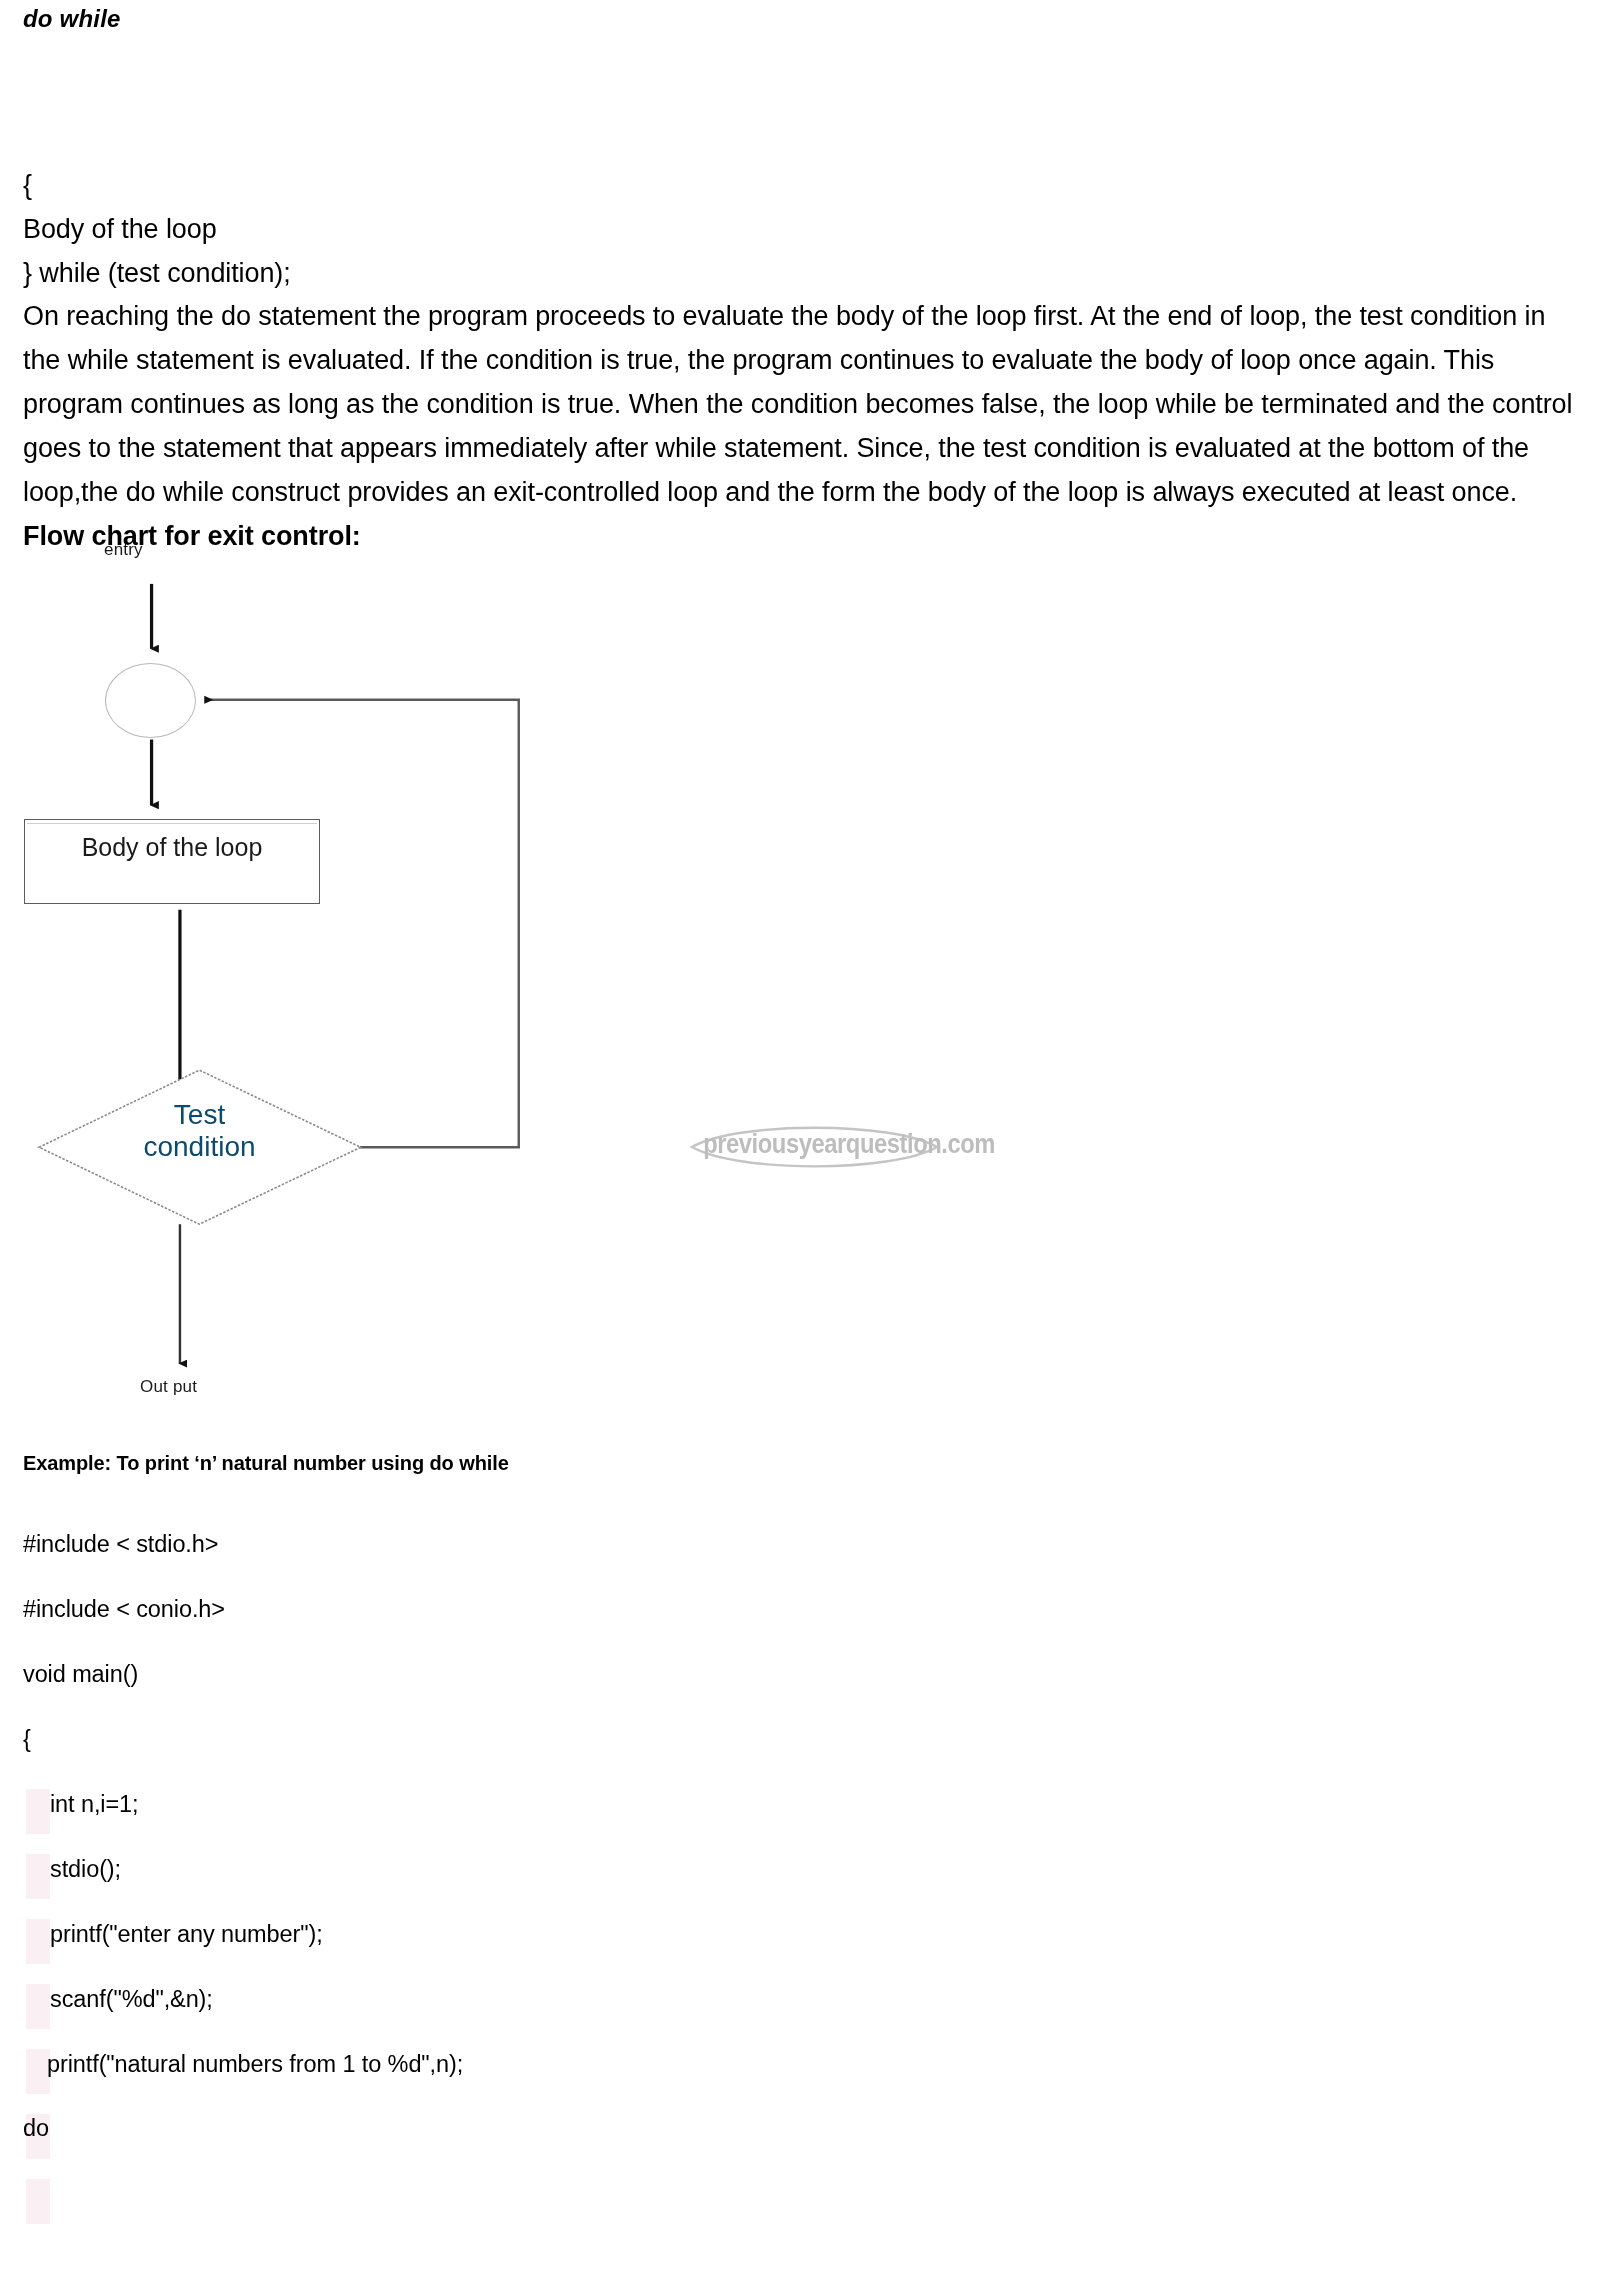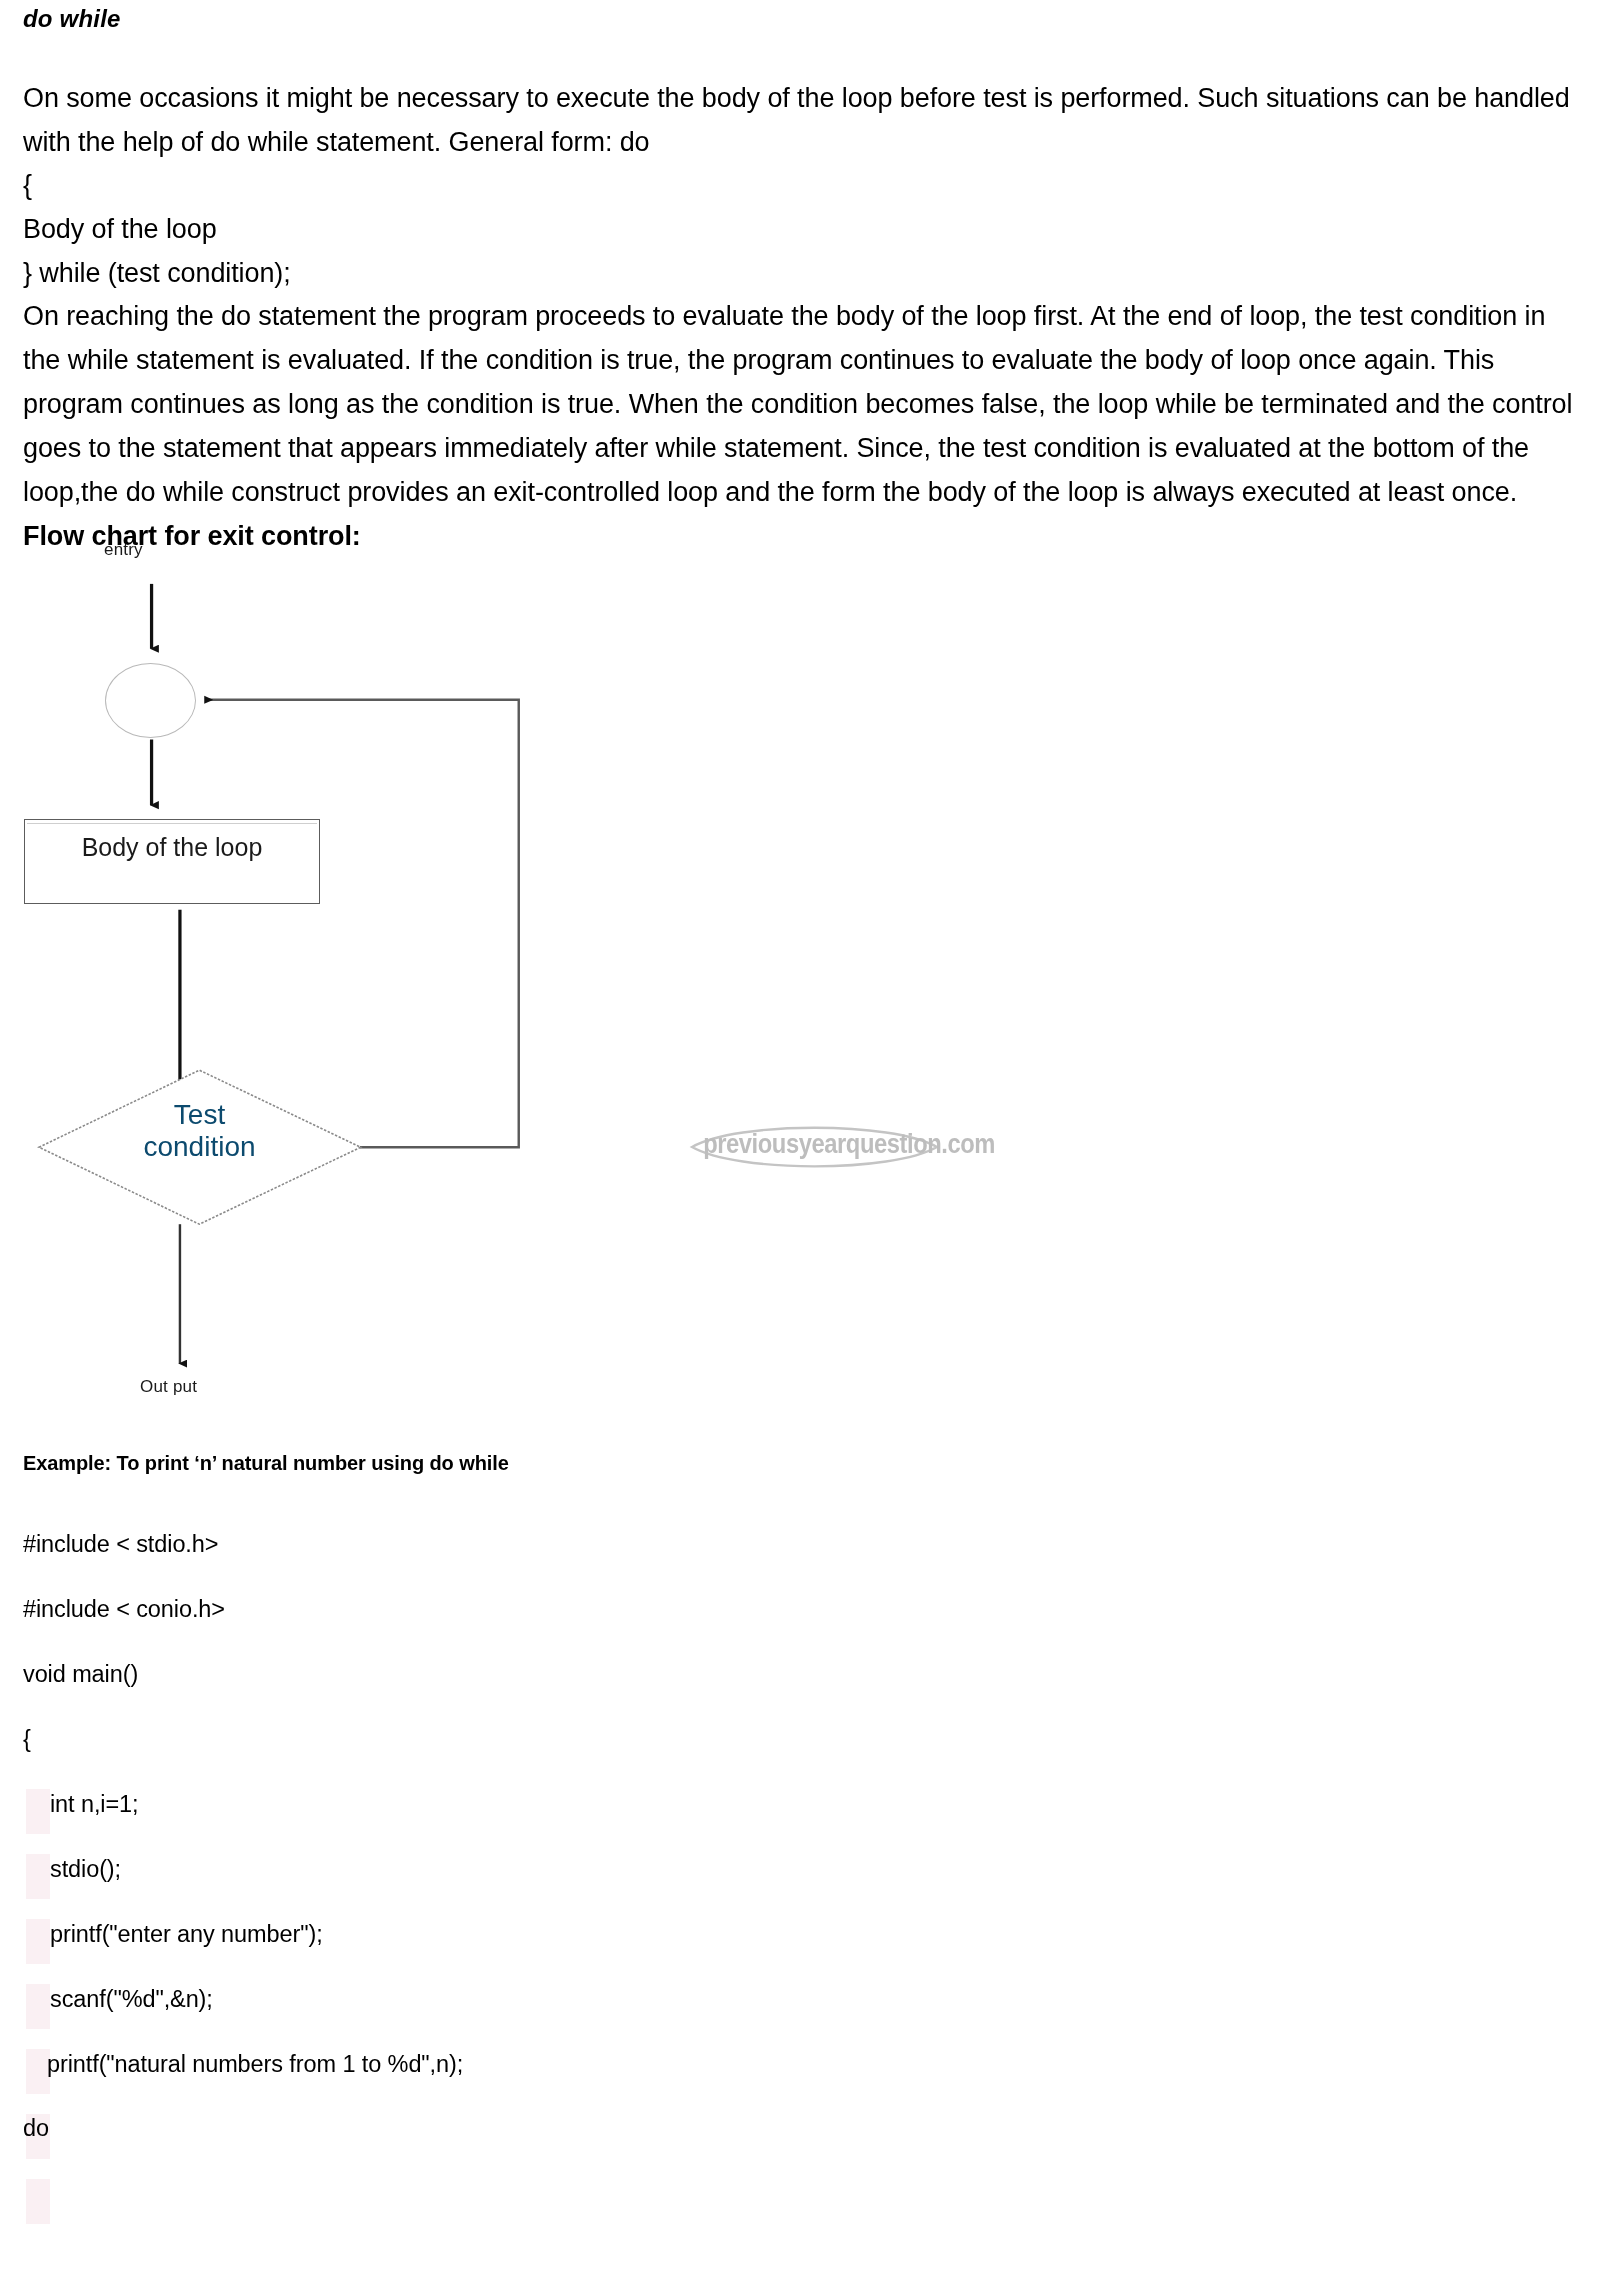--- a/index.html
+++ b/index.html
@@ -175,21 +175,20 @@
     transform: scaleX(0.88);
   }
 </style>
 </head>
 <body>
 
 <div id="page">
 
   <div class="heading-doc">do while</div>
 
-  <div class="para para-intro">On some occasions it might be necessary to execute the body of the loop before test is performed. Such situations can be handled with the help of do while statement. General form: do</div>
 
   <div class="form-line" style="top:163px;">{</div>
   <div class="form-line" style="top:207px;">Body of the loop</div>
   <div class="form-line" style="top:251px;">} while (test condition);</div>
 
   <div class="para para-body"><span>On reaching the do statement the program proceeds to evaluate the body of the loop first. At the end of loop, the test condition in the while statement is evaluated. If the condition is true, the program continues to evaluate the body of loop once again. This program continues as long as the condition is true. When the condition becomes false, the loop while be terminated and the control goes to the statement that appears immediately after while statement. Since, the test condition is evaluated at the bottom of the loop,the do while construct provides an exit-controlled loop and the form the body of the loop is always executed at least once. </span><span class="b">Flow chart for exit control:</span></div>
 
   <div id="flowchart">
 
     <svg class="fc-svg" width="616" height="900" viewBox="0 0 760 1110">

